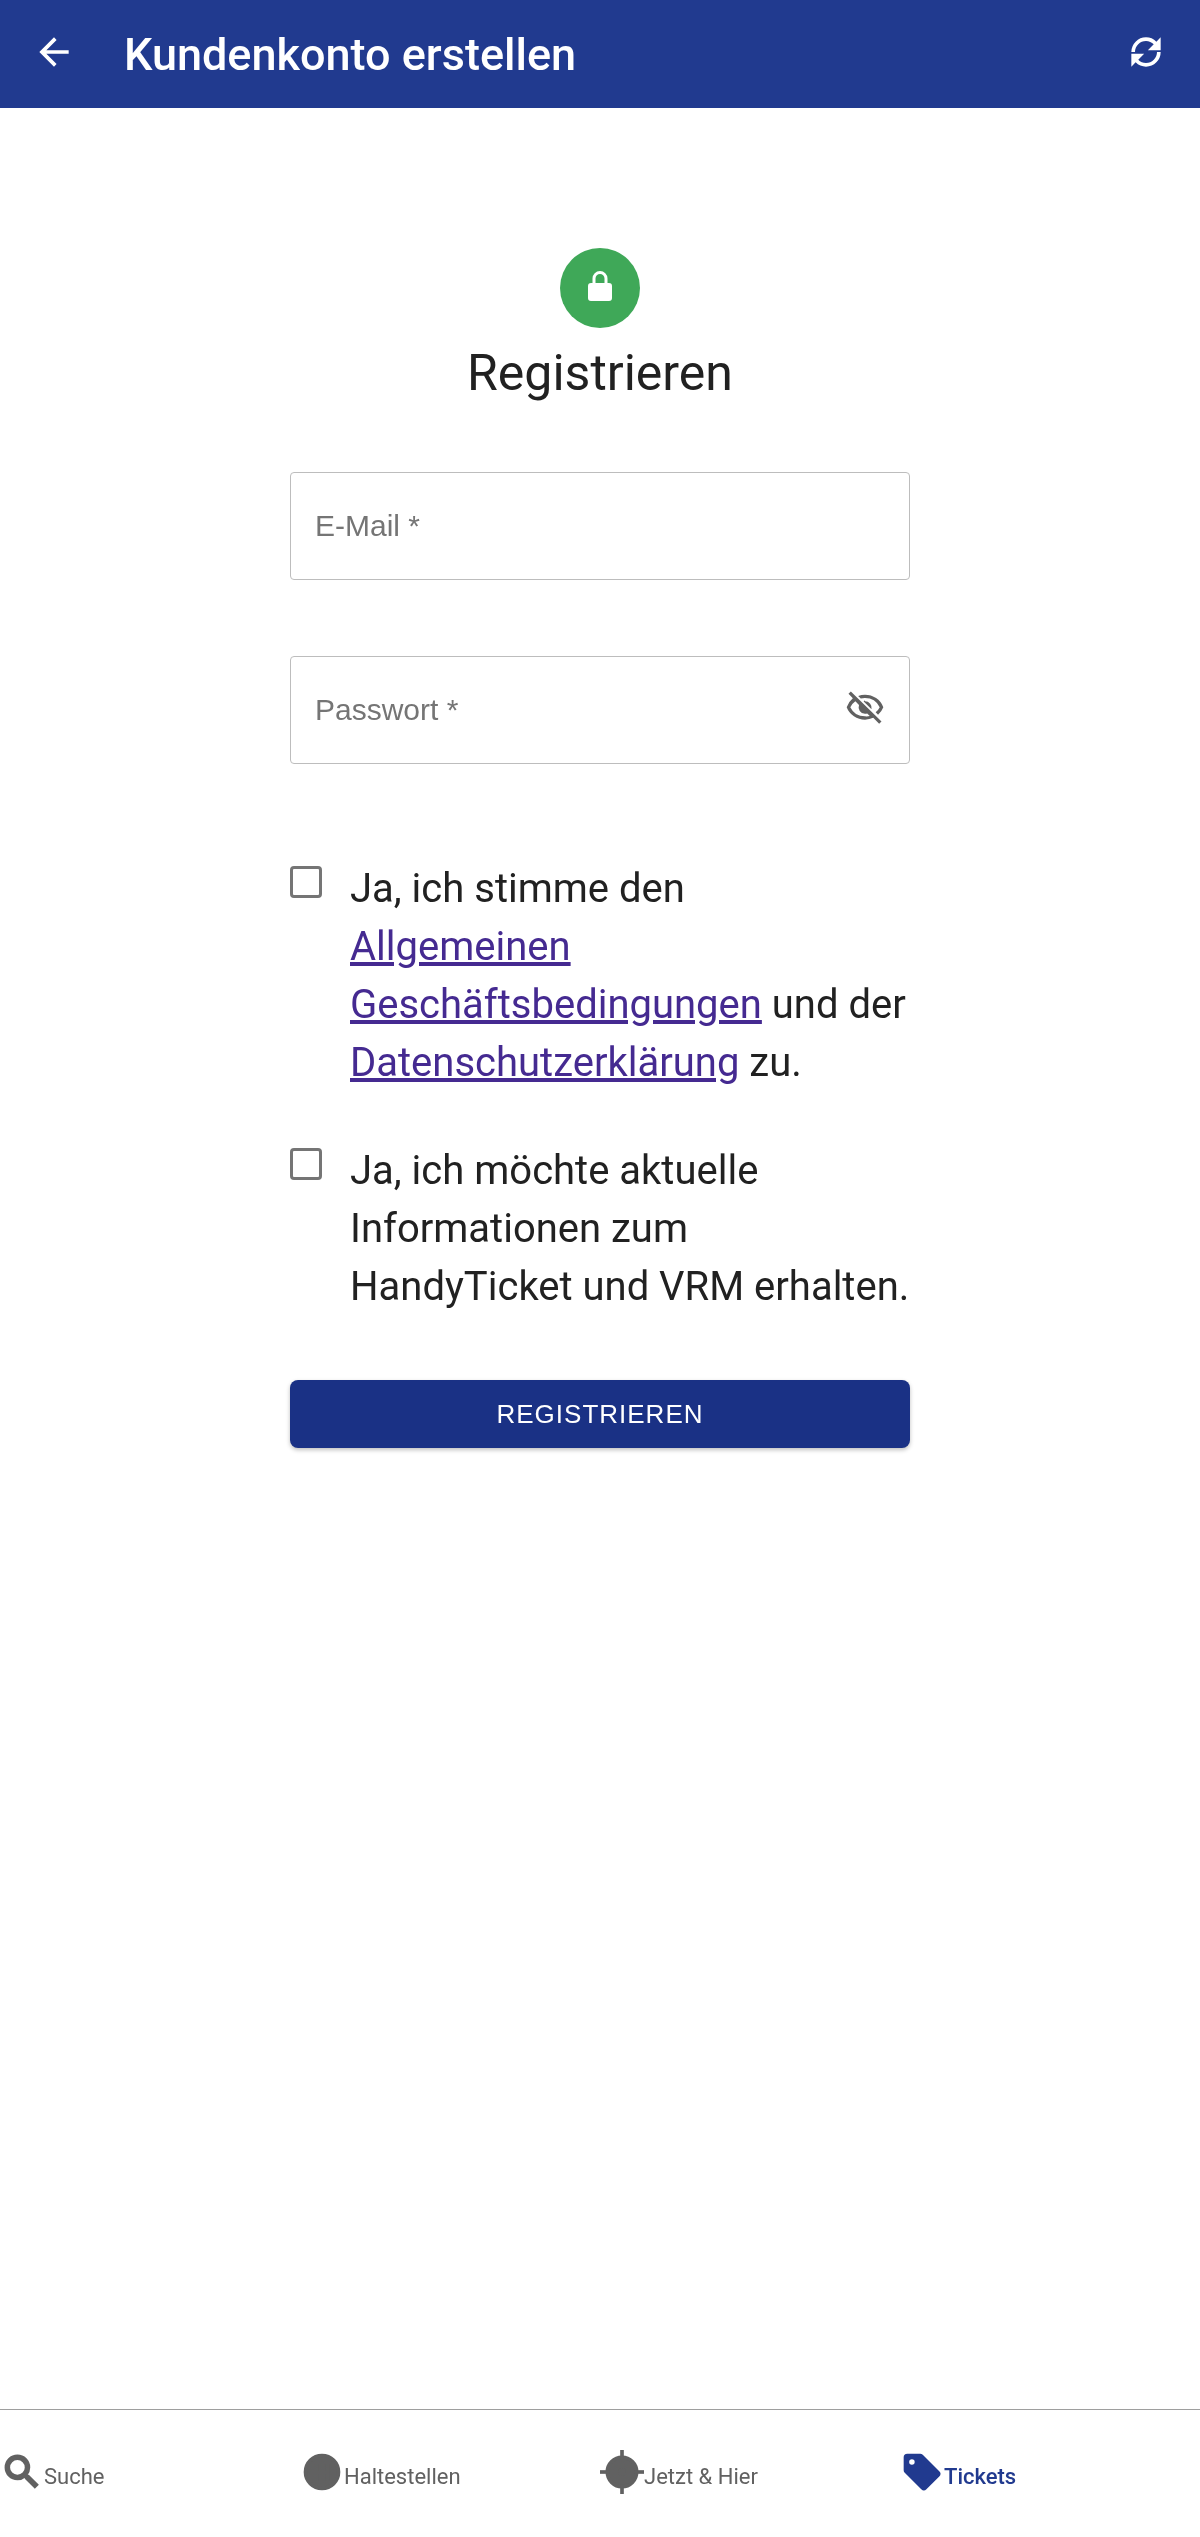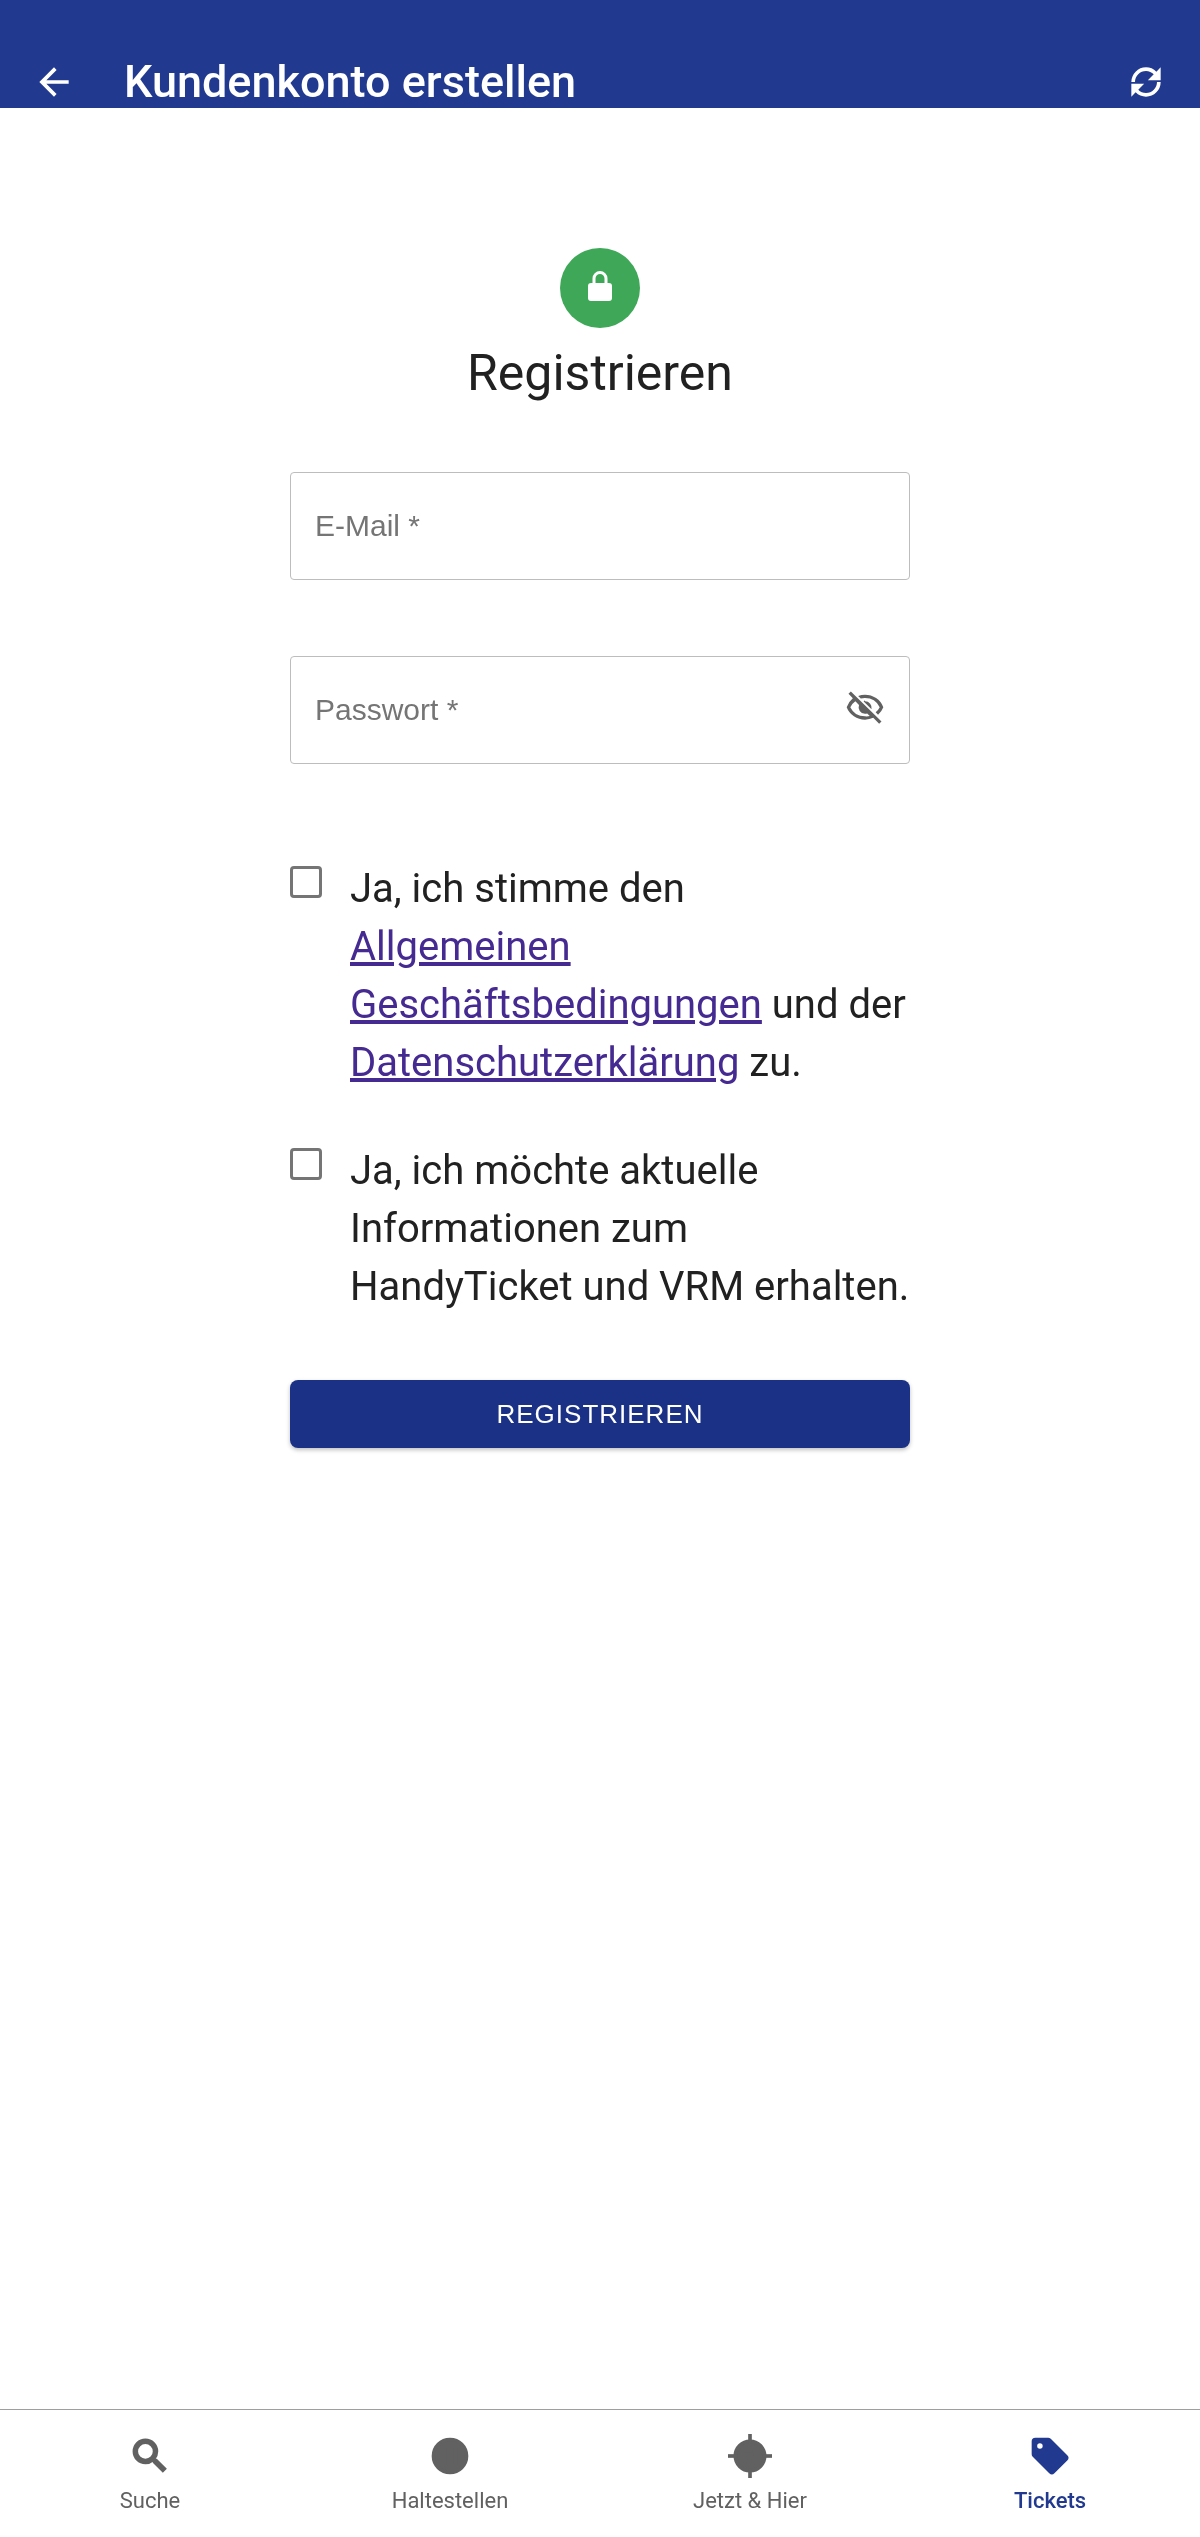--- a/index.html
+++ b/index.html
@@ -14,21 +14,21 @@
       width: 1200px;
       margin: 0 auto;
     }
 
     
     .appbar {
       background: #213a8f;
       color: #fff;
       height: 108px;
       display: flex;
-      align-items: flex-end;
+      align-items: center;
       padding: 0 24px;
     }
     .appbar .back { width: 60px; display: flex; align-items: center; justify-content: center; }
     .appbar .title { flex: 1; text-align: left; font-size: 45px; font-weight: 500; padding-left: 40px; }
     .appbar .refresh { width: 60px; display: flex; align-items: center; justify-content: center; }
     .icon-btn { cursor: pointer; }
     .icon-btn svg { fill: #fff; width: 44px; height: 44px; }
 
     .content {
       flex: 1;
@@ -91,21 +91,21 @@
     }
     .have-account a { color: #6a2fa3; text-decoration: underline; font-size: 30px; }
 
     
     .bottom-nav {
       border-top: 1px solid #9e9e9e;
       background: #ffffff;
       height: 128px;
       display: flex; align-items: stretch;
     }
-    .bn-item { flex: 1; display: flex; flex-direction: column; align-items: center; justify-content: center; cursor: pointer; }
+    .bn-item { flex: 1; display: flex; flex-direction: row; align-items: center; justify-content: flex-start; cursor: pointer; }
     .bn-item svg { width: 44px; height: 44px; }
     .bn-item .bn-label { font-size: 22px; margin-top: 6px; color: #616161; }
     .bn-item.inactive svg { fill: #616161; stroke: #616161; }
     .bn-item.active svg { fill: #213a8f; }
     .bn-item.active .bn-label { color: #213a8f; font-weight: 500; }
   </style>
 </head>
 <body>
 
 <header class="appbar">

